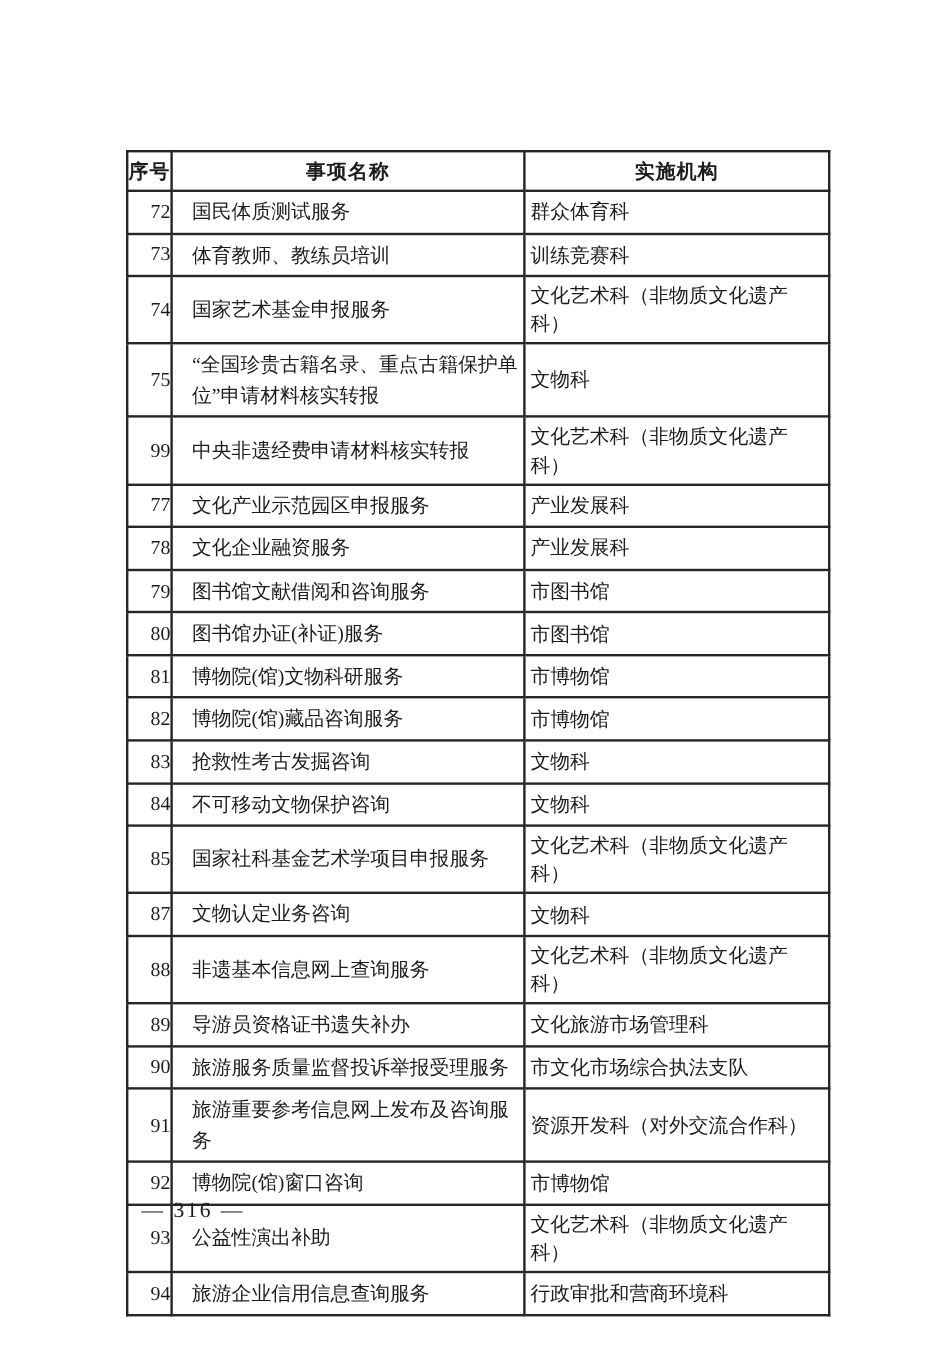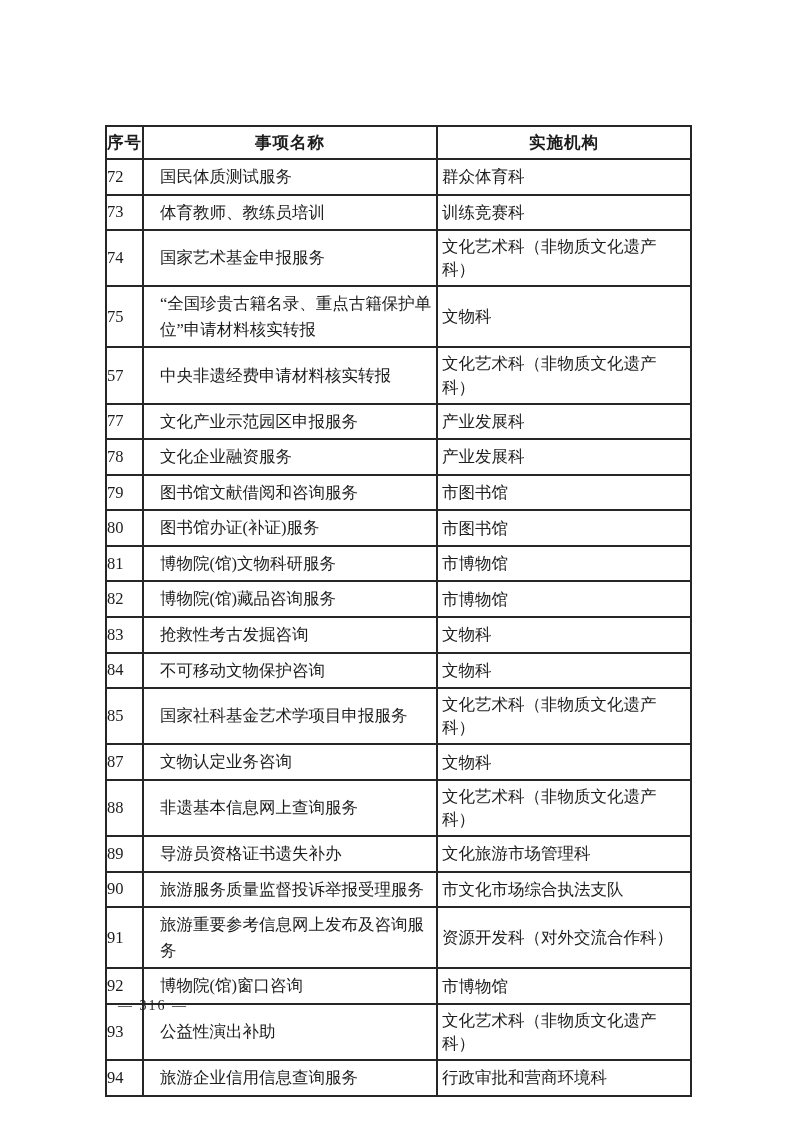--- a/index.html
+++ b/index.html
@@ -30,35 +30,35 @@
     vertical-align: middle;
     padding: 0;
   }
   .svc-table th {
     height: 33px;
     font-weight: bold;
     text-align: center;
     letter-spacing: 1px;
   }
   .svc-table td { height: 35px; }
-  td.cell-no { text-align: left; font-family: "Liberation Serif", serif; }
+  td.cell-no { text-align: right; font-family: "Liberation Serif", serif; }
   td.cell-name {
     text-align: left;
     padding: 4px 3px 4px 16px;
     line-height: 1.55;
   }
   td.cell-agency {
     padding: 4px 4px;
     line-height: 1.4;
   }
   .page-number {
     position: absolute;
     left: 118px;
     top: 998px;
-    font-size: 14px;
+    font-size: 18px;
     color: #1c1c1c;
     letter-spacing: 2px;
   }
 </style>
 </head>
 <body>
 
 <div class="page">
 
   <table class="svc-table">
@@ -94,21 +94,21 @@
       <td class="cell-agency">文化艺术科（非物质文化遗产科）</td>
     </tr>
 
     <tr>
       <td class="cell-no">75</td>
       <td class="cell-name">“全国珍贵古籍名录、重点古籍保护单位”申请材料核实转报</td>
       <td class="cell-agency">文物科</td>
     </tr>
 
     <tr>
-      <td class="cell-no">57</td>
+      <td class="cell-no">99</td>
       <td class="cell-name">中央非遗经费申请材料核实转报</td>
       <td class="cell-agency">文化艺术科（非物质文化遗产科）</td>
     </tr>
 
     <tr>
       <td class="cell-no">77</td>
       <td class="cell-name">文化产业示范园区申报服务</td>
       <td class="cell-agency">产业发展科</td>
     </tr>
 

